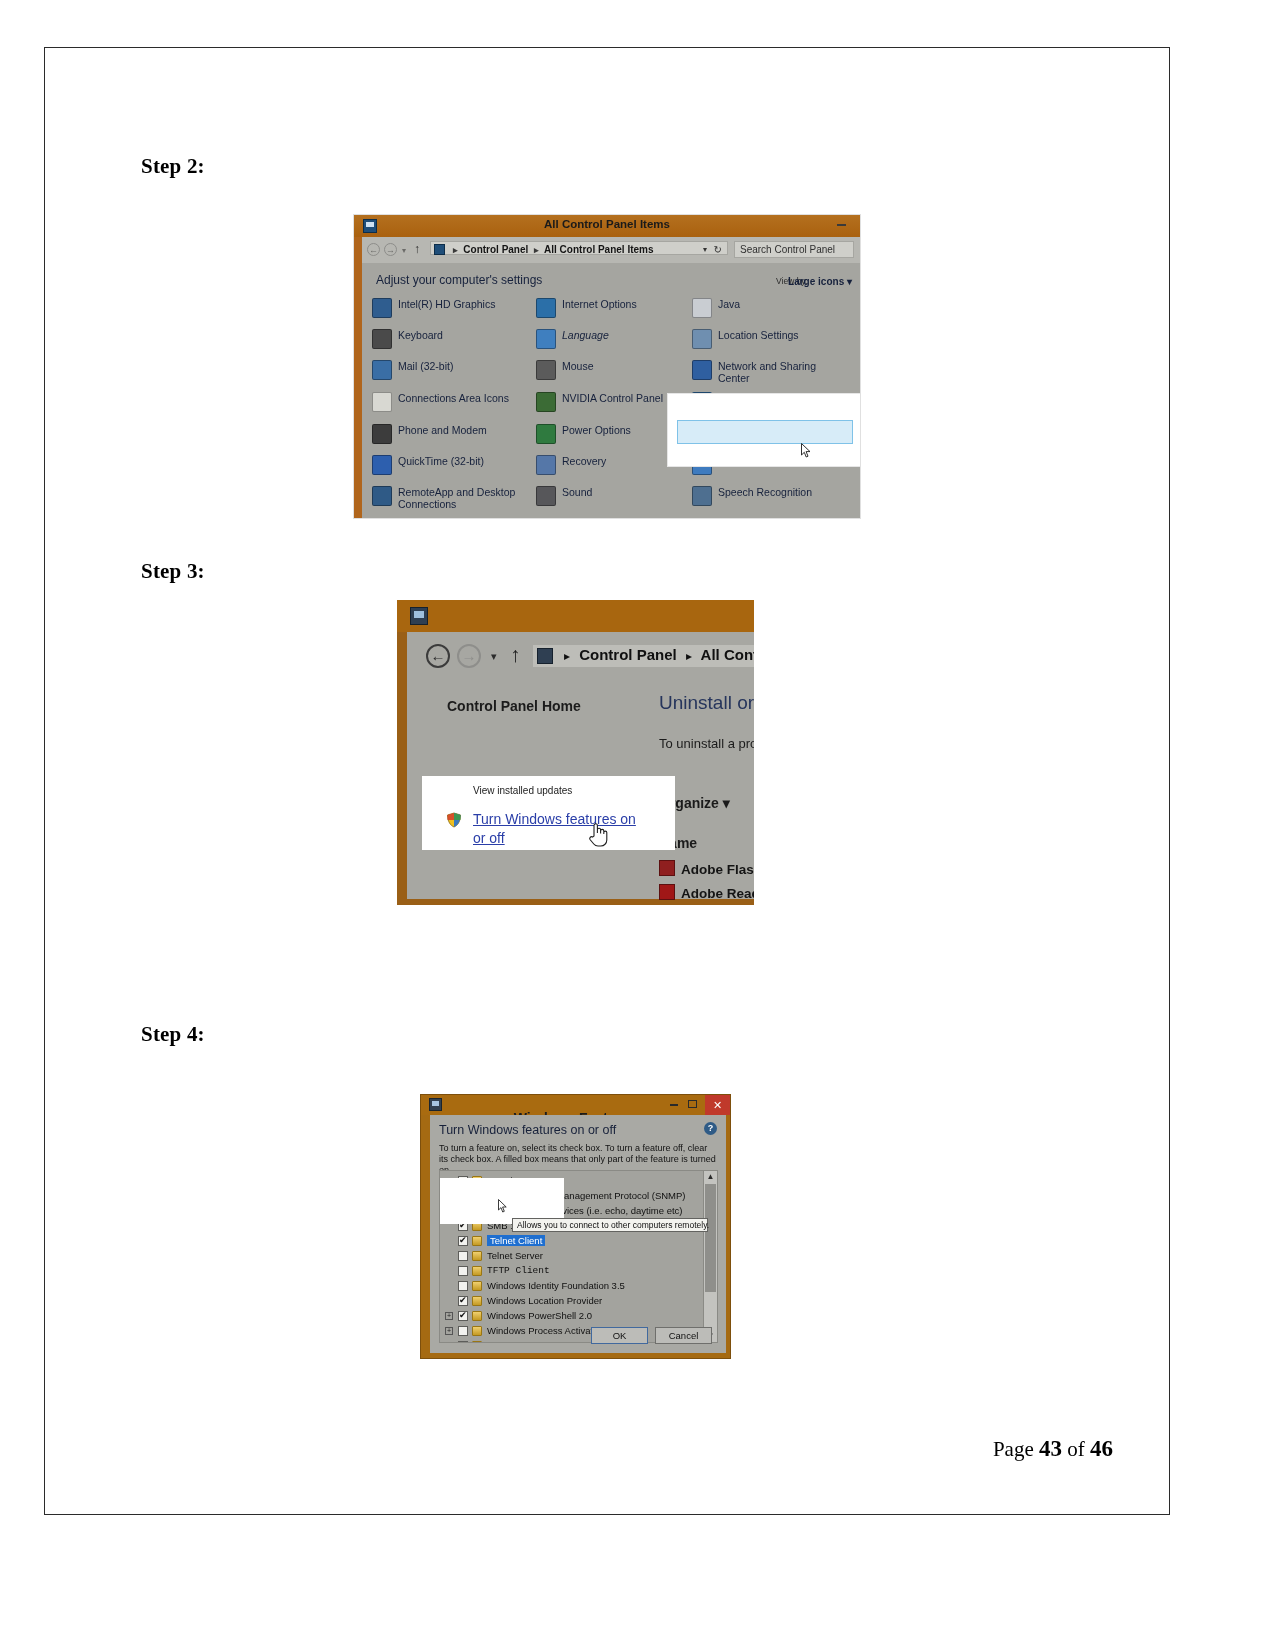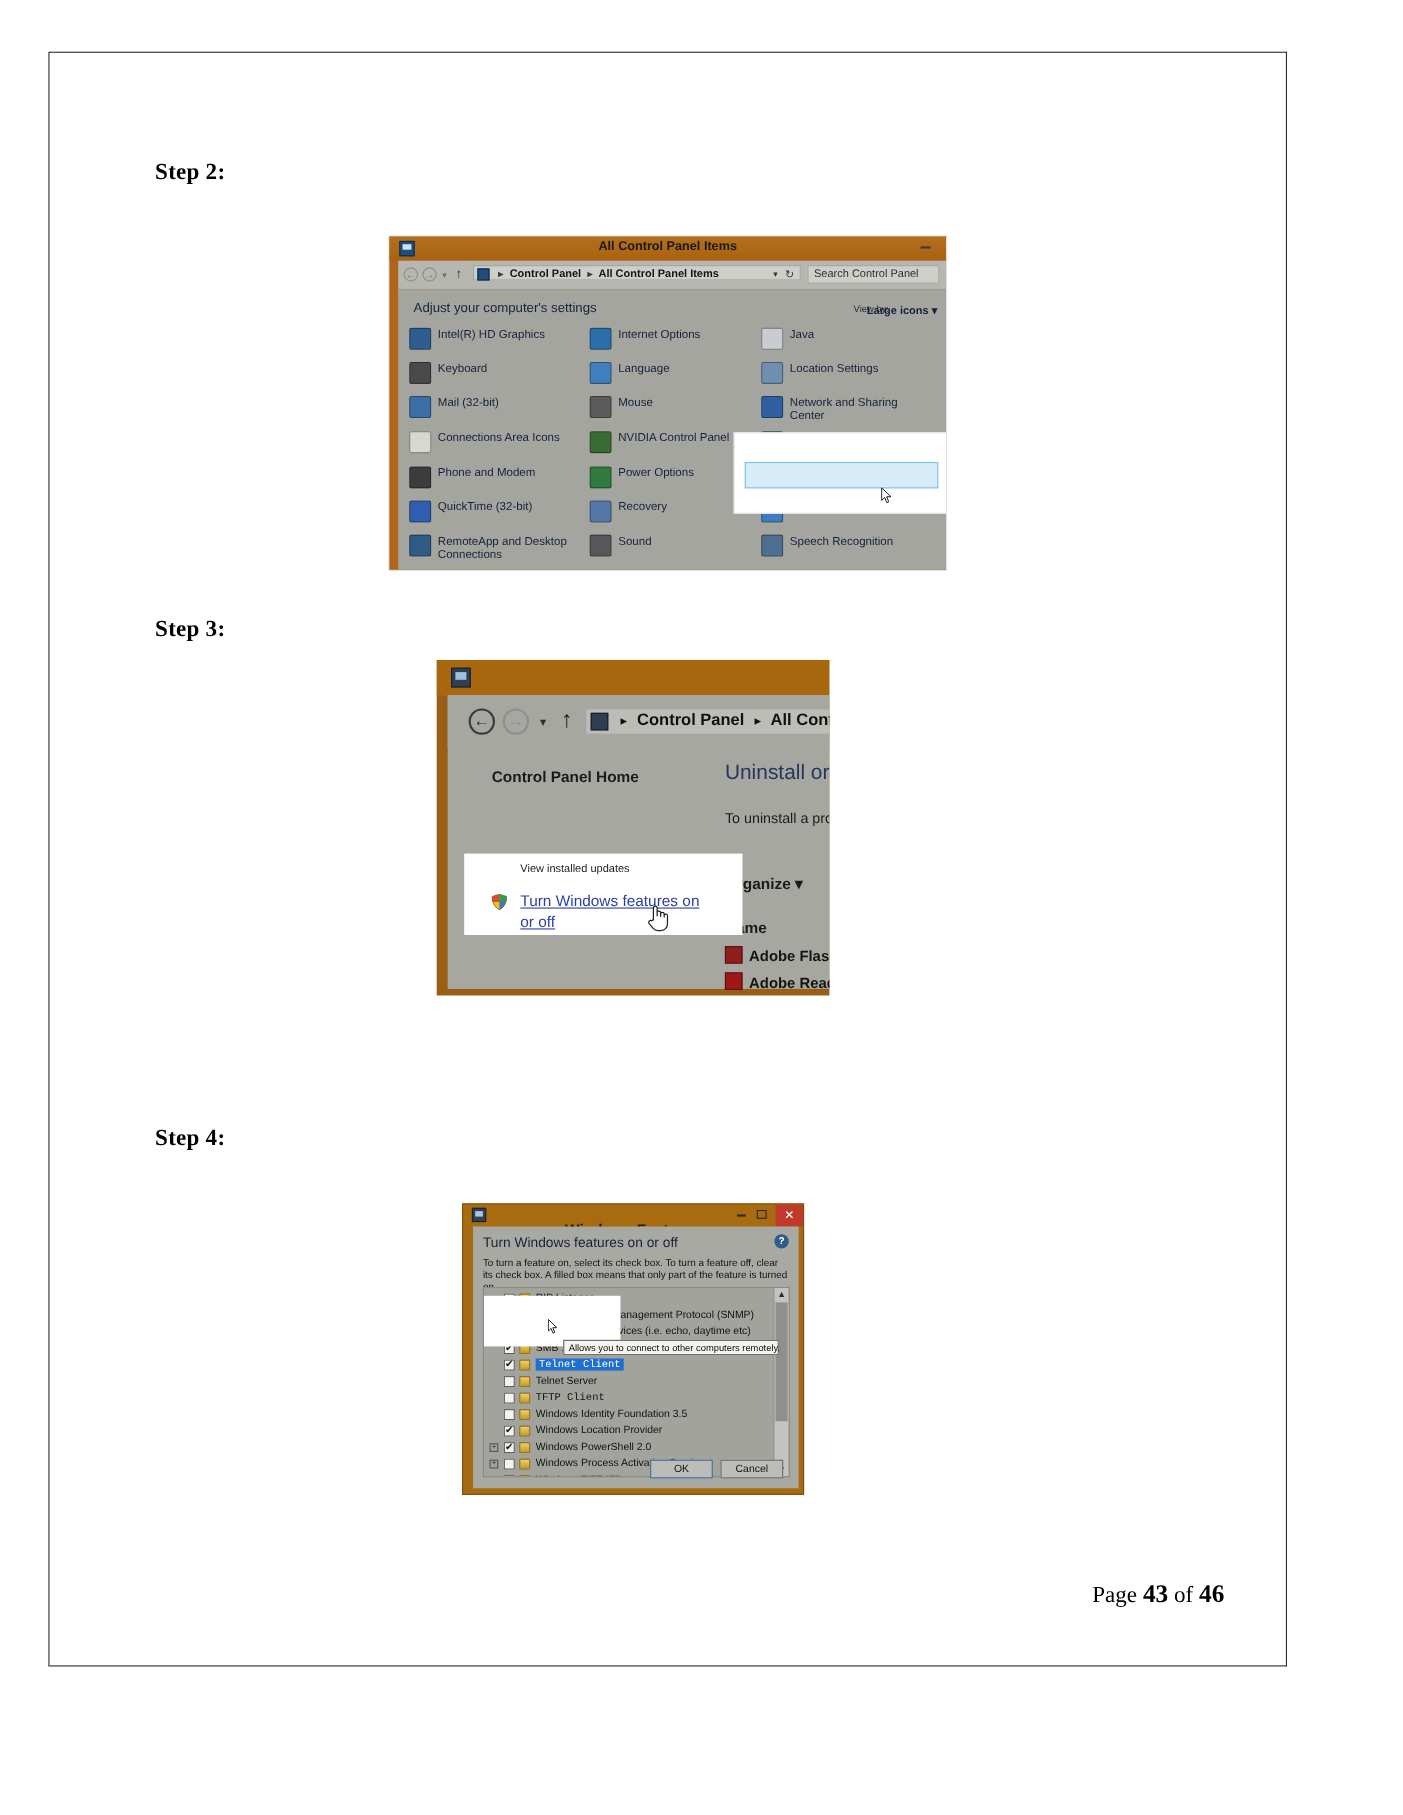--- a/index.html
+++ b/index.html
@@ -28,21 +28,21 @@
   
   .step-label {
     position: absolute;
     font-family: "Liberation Serif", serif;
     font-weight: bold;
     font-size: 21px;
     color: #000;
     letter-spacing: .2px;
     white-space: nowrap;
   }
-  #step2-label { left: 96px; top: 96px; }
+  #step2-label { left: 96px; top: 106px; }
   #step3-label { left: 96px; top: 511px; }
   #step4-label { left: 96px; top: 974px; }
 
   
   .footer {
     position: absolute;
     right: 56px;
     top: 1388px;
     font-family: "Liberation Serif", serif;
     font-size: 21px;
@@ -372,21 +372,21 @@
   }
   #shot-wf .wf-row .fico {
     position: absolute; left: 32px; top: 2px; width: 10px; height: 10px;
     background: linear-gradient(#f0d070, #c59a22);
     border: 1px solid #9a7613; box-sizing: border-box; border-radius: 1px;
   }
   #shot-wf .wf-row .txt {
     position: absolute; left: 47px; top: 1px;
   }
   #shot-wf .wf-row .txt.sel {
-    background: #1f6fd0; color: #fff; padding: 0 3px; font-family: Liberation Mono, monospace;
+    background: #1f6fd0; color: #fff; padding: 0 3px;
   }
   #shot-wf .wf-white {
     position: absolute; left: 10px; top: 63px; width: 124px; height: 46px;
     background: #fff; z-index: 3;
   }
   #shot-wf .wf-scrollbar {
     position: absolute; right: 0; top: 0; bottom: 0; width: 13px;
     background: #c3c3bf; border-left: 1px solid #8a8a85;
   }
   #shot-wf .wf-sb-up, #shot-wf .wf-sb-dn {
@@ -475,21 +475,21 @@
             <span class="lbl">Internet Options</span>
           </div>
           <div class="cpitem" style="left: 320px; top: 0px;">
             <span class="ico" style="background: rgb(201, 205, 210); border: 1px solid rgba(0, 0, 0, 0.35);"></span>
             <span class="lbl">Java</span>
           </div>
           <div class="cpitem" style="left: 0px; top: 31px;">
             <span class="ico" style="background: rgb(74, 74, 74); border: 1px solid rgba(0, 0, 0, 0.35);"></span>
             <span class="lbl">Keyboard</span>
           </div>
-          <div class="cpitem" style="left: 164px; top: 31px;">
+          <div class="cpitem" style="left: 164px; top: 31px; font-style: italic;">
             <span class="ico" style="background: rgb(63, 127, 191); border: 1px solid rgba(0, 0, 0, 0.35);"></span>
             <span class="lbl">Language</span>
           </div>
           <div class="cpitem" style="left: 320px; top: 31px;">
             <span class="ico" style="background: rgb(111, 143, 176); border: 1px solid rgba(0, 0, 0, 0.35);"></span>
             <span class="lbl">Location Settings</span>
           </div>
           <div class="cpitem" style="left: 0px; top: 62px;">
             <span class="ico" style="background: rgb(58, 110, 165); border: 1px solid rgba(0, 0, 0, 0.35);"></span>
             <span class="lbl">Mail (32-bit)</span>

